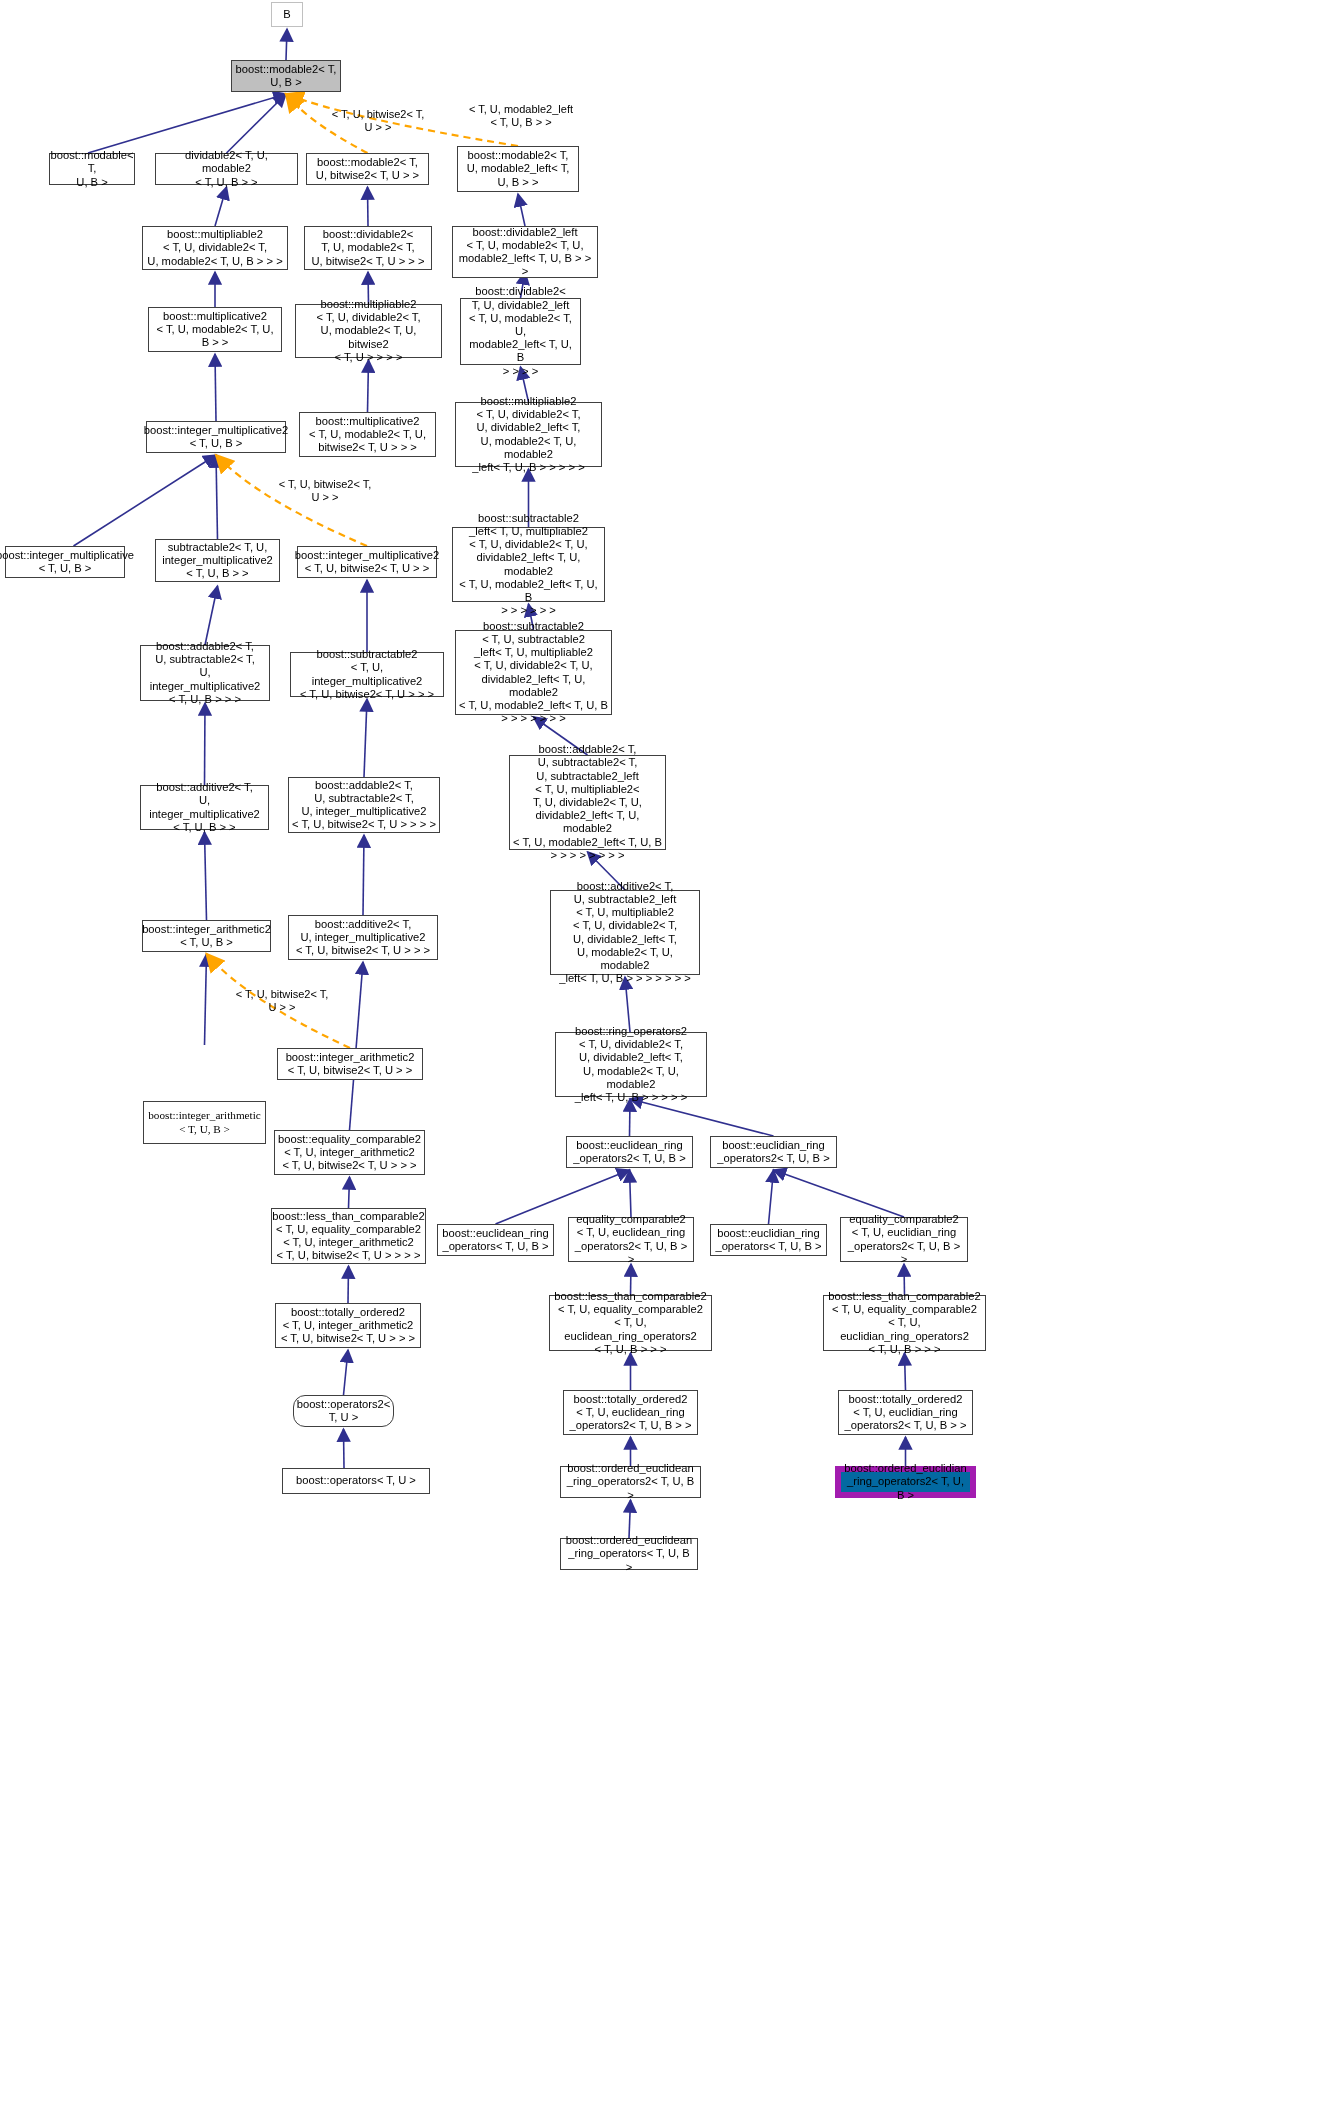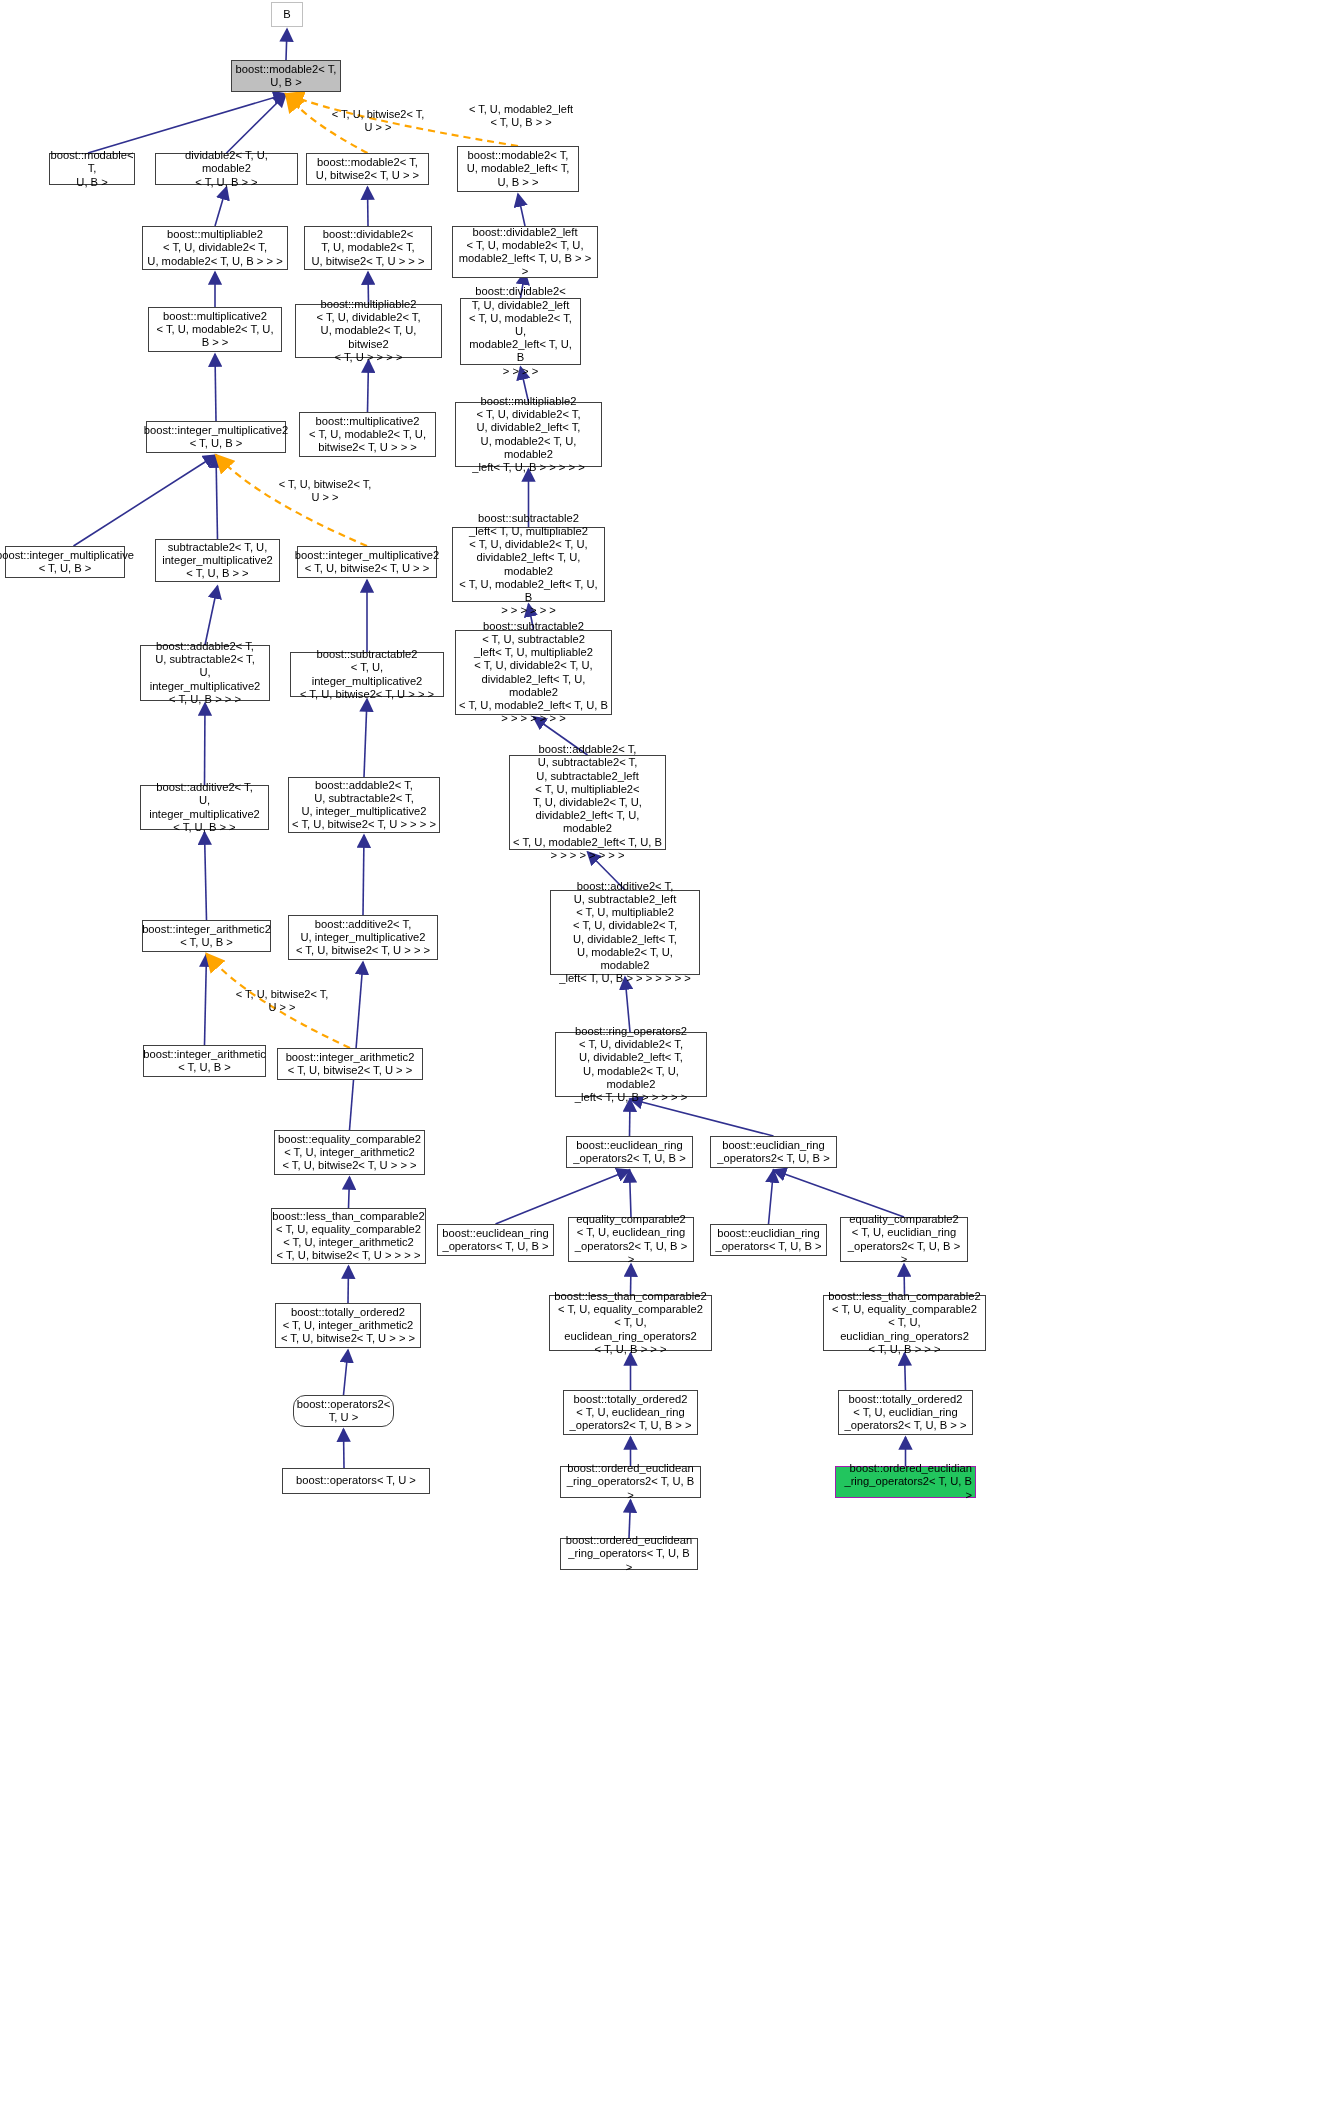--- a/index.html
+++ b/index.html
@@ -40,23 +40,22 @@
     z-index: 3;
   }
   .node.root-plain {
     border: 1px solid #c0c0c0;
   }
   .node.highlight {
     background: #bfbfbf;
     border: 1px solid #404040;
   }
   .node.marked {
-    border: 1px solid #a21caf;
-    background: #22c55e;
-    text-align: right;
+    border: 6px solid #a21caf;
+    background: #0369a1;
   }
   .edge-label {
     position: absolute;
     font-size: 11px;
     line-height: 13px;
     color: #000000;
     text-align: center;
     white-space: pre-line;
     z-index: 2;
   }
@@ -216,21 +215,21 @@
       <div class="node" style="left: 288px; top: 915px; width: 150px; height: 45px;">boost::additive2&lt; T,
 U, integer_multiplicative2
 &lt; T, U, bitwise2&lt; T, U &gt; &gt; &gt;</div>
       <div class="node" style="left: 550px; top: 890px; width: 150px; height: 85px;">boost::additive2&lt; T,
 U, subtractable2_left
 &lt; T, U, multipliable2
 &lt; T, U, dividable2&lt; T,
 U, dividable2_left&lt; T,
 U, modable2&lt; T, U, modable2
 _left&lt; T, U, B &gt; &gt; &gt; &gt; &gt; &gt; &gt;</div>
-      <div class="node" style="left: 143px; top: 1045px; width: 123px; height: 32px;">boost::integer_arithmetic
+      <div class="node" style="left: 143px; top: 1101px; width: 123px; height: 43px; font-family: Liberation Serif, serif;">boost::integer_arithmetic
 &lt; T, U, B &gt;</div>
       <div class="node" style="left: 277px; top: 1048px; width: 146px; height: 32px;">boost::integer_arithmetic2
 &lt; T, U, bitwise2&lt; T, U &gt; &gt;</div>
       <div class="node" style="left: 555px; top: 1032px; width: 152px; height: 65px;">boost::ring_operators2
 &lt; T, U, dividable2&lt; T,
 U, dividable2_left&lt; T,
 U, modable2&lt; T, U, modable2
 _left&lt; T, U, B &gt; &gt; &gt; &gt; &gt;</div>
       <div class="node" style="left: 274px; top: 1130px; width: 151px; height: 45px;">boost::equality_comparable2
 &lt; T, U, integer_arithmetic2

